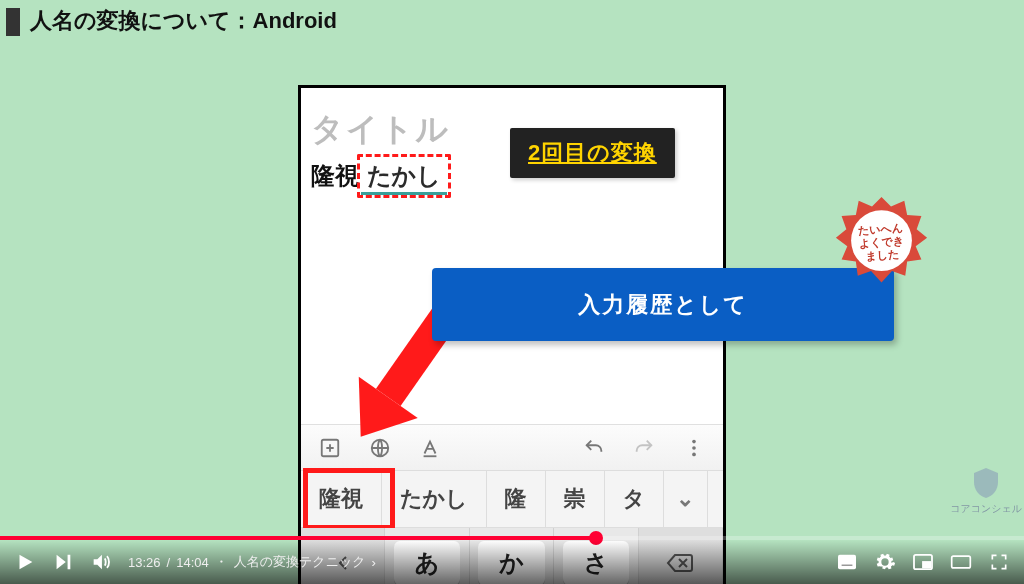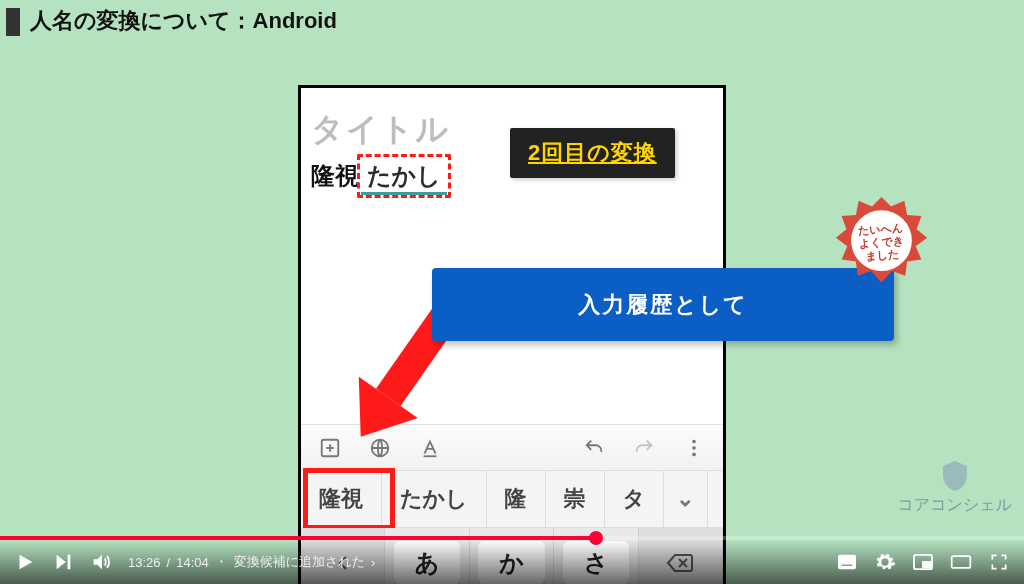--- a/index.html
+++ b/index.html
@@ -27,21 +27,21 @@
   .kb-toolbar { position: absolute; left: 0; right: 0; top: 336px; height: 46px; display: flex; align-items: center; padding: 0 18px; gap: 28px; border-top: 1px solid #e0e0e0; background: linear-gradient(#fcfcfc,#f1f1f1); }
   .tb-icon { color: #777; display:flex; align-items:center; }
   .cand-row { position: absolute; left: 0; right: 0; top: 382px; height: 58px; display: flex; align-items: stretch; background: #f4f4f4; border-top: 1px solid #ddd; border-bottom: 1px solid #ddd; }
   .cand { flex: 0 0 auto; padding: 0 18px; display: flex; align-items: center; font-size: 22px; font-weight: 700; color: #444; border-right: 1px solid #ddd; }
   .cand.chev { padding: 0 12px; color:#777; }
   .cand-hl { position: absolute; top: 380px; left: 2px; width: 92px; height: 62px; border: 5px solid #ff1a1a; pointer-events: none; }
   .kb-keys { position: absolute; left: 0; right: 0; top: 440px; height: 70px; display: flex; background:#e8e8e8;}
   .kcell { flex: 1; display:flex; align-items:center; justify-content:center; border-right:1px solid #d0d0d0; }
   .kcell.fn { background:#dedede; color:#555;}
   .kkey { background:#fff; width:80%; height:44px; border-radius:6px; display:flex; align-items:center; justify-content:center; font-size:24px; font-weight:600; color:#222; box-shadow: 0 1px 0 #bbb;}
-  .watermark { position: absolute; right: 12px; bottom: 68px; text-align: center; color: #7a8aa0; font-size: 16px; opacity:.85;}
+  .watermark { position: absolute; right: 2px; bottom: 68px; text-align: center; color: #7a8aa0; font-size: 10px; opacity:.85;}
   .watermark svg { display:block; margin:0 auto 2px;}
   .progress { position: absolute; left: 0; right: 0; bottom: 44px; height: 4px; background: rgba(255,255,255,.25);}
   .progress-fill { height: 100%; background: #ff0033; width: 58.2%; position:relative;}
   .progress-dot { position:absolute; right:-7px; top:-5px; width:14px; height:14px; background:#ff0033; border-radius:50%;}
   .controls { position: absolute; left: 0; right: 0; bottom: 0; height: 44px; background: linear-gradient(rgba(0,0,0,0), rgba(0,0,0,.6)); display:flex; align-items:center; color:#fff; font-size:13px; padding: 0 14px; gap: 16px;}
   .controls .left, .controls .right { display:flex; gap:16px;}
   .controls .right { margin-left:auto;}
   .ctl-icon { width:22px; height:22px; display:flex; align-items:center; justify-content:center; cursor:pointer;}
   .time-chapter { display:flex; align-items:center; gap:6px; color:#eee;}
 </style>
@@ -194,21 +194,21 @@
         <svg width="22" height="22" viewBox="0 0 24 24" fill="#fff">
             <path d="M4 9h4l5-5v16l-5-5H4z"></path>
             <path d="M16 8c1.5 1.5 1.5 6.5 0 8M18.5 5.5c3 3 3 10 0 13" stroke="#fff" stroke-width="2" fill="none"></path>
           </svg>
       </div>
       <div class="time-chapter">
         <span>13:26</span>
         <span>/</span>
         <span>14:04</span>
         <span>・</span>
-        <span>変換候補に追加された</span>
+        <span>人名の変換テクニック</span>
         <span>›</span>
       </div>
     </div>
     <div class="right">
       <div class="ctl-icon">
         <svg width="22" height="18" viewBox="0 0 24 20" fill="none" stroke="#fff" stroke-width="2">
             <rect x="2" y="2" width="20" height="16" rx="2" fill="#fff" stroke="none"></rect>
             <rect x="5" y="12" width="14" height="3" fill="#555"></rect>
           </svg>
       </div>

